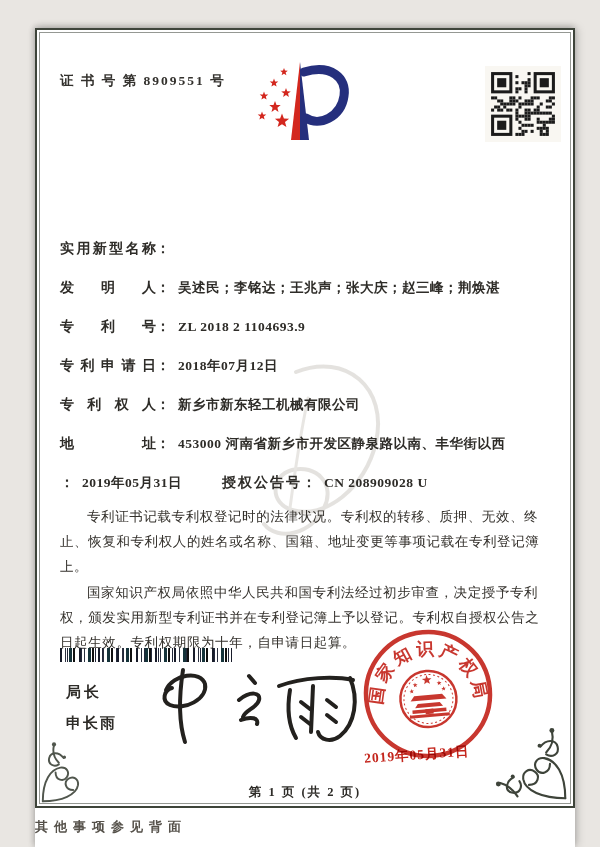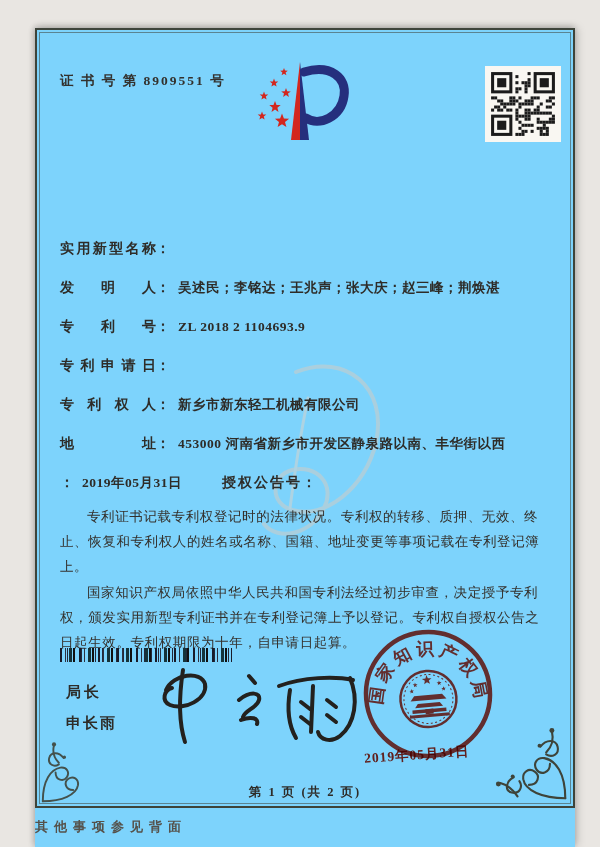--- a/index.html
+++ b/index.html
@@ -12,21 +12,21 @@
   *{margin:0;padding:0;box-sizing:border-box;}
   html,body{width:600px;height:847px;overflow:hidden;}
   body{
     background:#e9e6e2;
     font-family:"Liberation Serif","DejaVu Serif",serif;
     color:var(--ink);
     position:relative;
   }
   .page{
     position:absolute;left:35px;top:28px;width:540px;height:819px;
-    background:#7dd3fc;
+    background:#ffffff;
     box-shadow:2px 0 9px rgba(0,0,0,.18), -2px 0 6px rgba(0,0,0,.10), 0 -2px 6px rgba(0,0,0,.12);
   }
   .frame{position:absolute;left:0;top:0;right:0;height:780px;border:2px solid var(--frame-green);}
   .frame-inner{position:absolute;inset:2px;border:1px solid var(--frame-green);opacity:.55;}
   .cert-no{position:absolute;left:25px;top:44px;font-size:13.5px;letter-spacing:2px;font-weight:600;color:#33312d;}
   .logo{position:absolute;left:216px;top:32px;width:100px;height:84px;}
   .qr{position:absolute;left:450px;top:38px;width:76px;height:76px;}
   .title{
     position:absolute;left:0;right:0;top:131px;text-align:center;
     font-size:31px;font-weight:700;letter-spacing:7px;color:#262420;
@@ -232,37 +232,39 @@
       <span class="fvalue">吴述民；李铭达；王兆声；张大庆；赵三峰；荆焕湛</span>
     </div>
     <div class="frow">
       <span class="flabel">专利号</span>
         <span class="fcolon">：</span>
       <span class="fvalue">ZL 2018 2 1104693.9</span>
     </div>
     <div class="frow">
       <span class="flabel">专利申请日</span>
         <span class="fcolon">：</span>
+      <span class="fvalue">2018年07月12日</span>
     </div>
     <div class="frow">
       <span class="flabel">专利权人</span>
         <span class="fcolon">：</span>
       <span class="fvalue">新乡市新东轻工机械有限公司</span>
     </div>
     <div class="frow">
       <span class="flabel">地址</span>
         <span class="fcolon">：</span>
       <span class="fvalue">453000 河南省新乡市开发区静泉路以南、丰华街以西</span>
     </div>
     <div class="frow">
         <span class="fcolon">：</span>
       <span class="fvalue">2019年05月31日</span>
       <span class="grant-pair2">
         <span class="glabel">授权公告号</span>
           <span class="fcolon">：</span>
+        <span class="fvalue">CN 208909028 U</span>
       </span>
     </div>
   </div>
 
   <div class="paras">
     <p>专利证书记载专利权登记时的法律状况。专利权的转移、质押、无效、终止、恢复和专利权人的姓名或名称、国籍、地址变更等事项记载在专利登记簿上。</p>
     <p>国家知识产权局依照中华人民共和国专利法经过初步审查，决定授予专利权，颁发实用新型专利证书并在专利登记簿上予以登记。专利权自授权公告之日起生效。专利权期限为十年，自申请日起算。</p>
   </div>
 
   <div class="barcode"></div>

